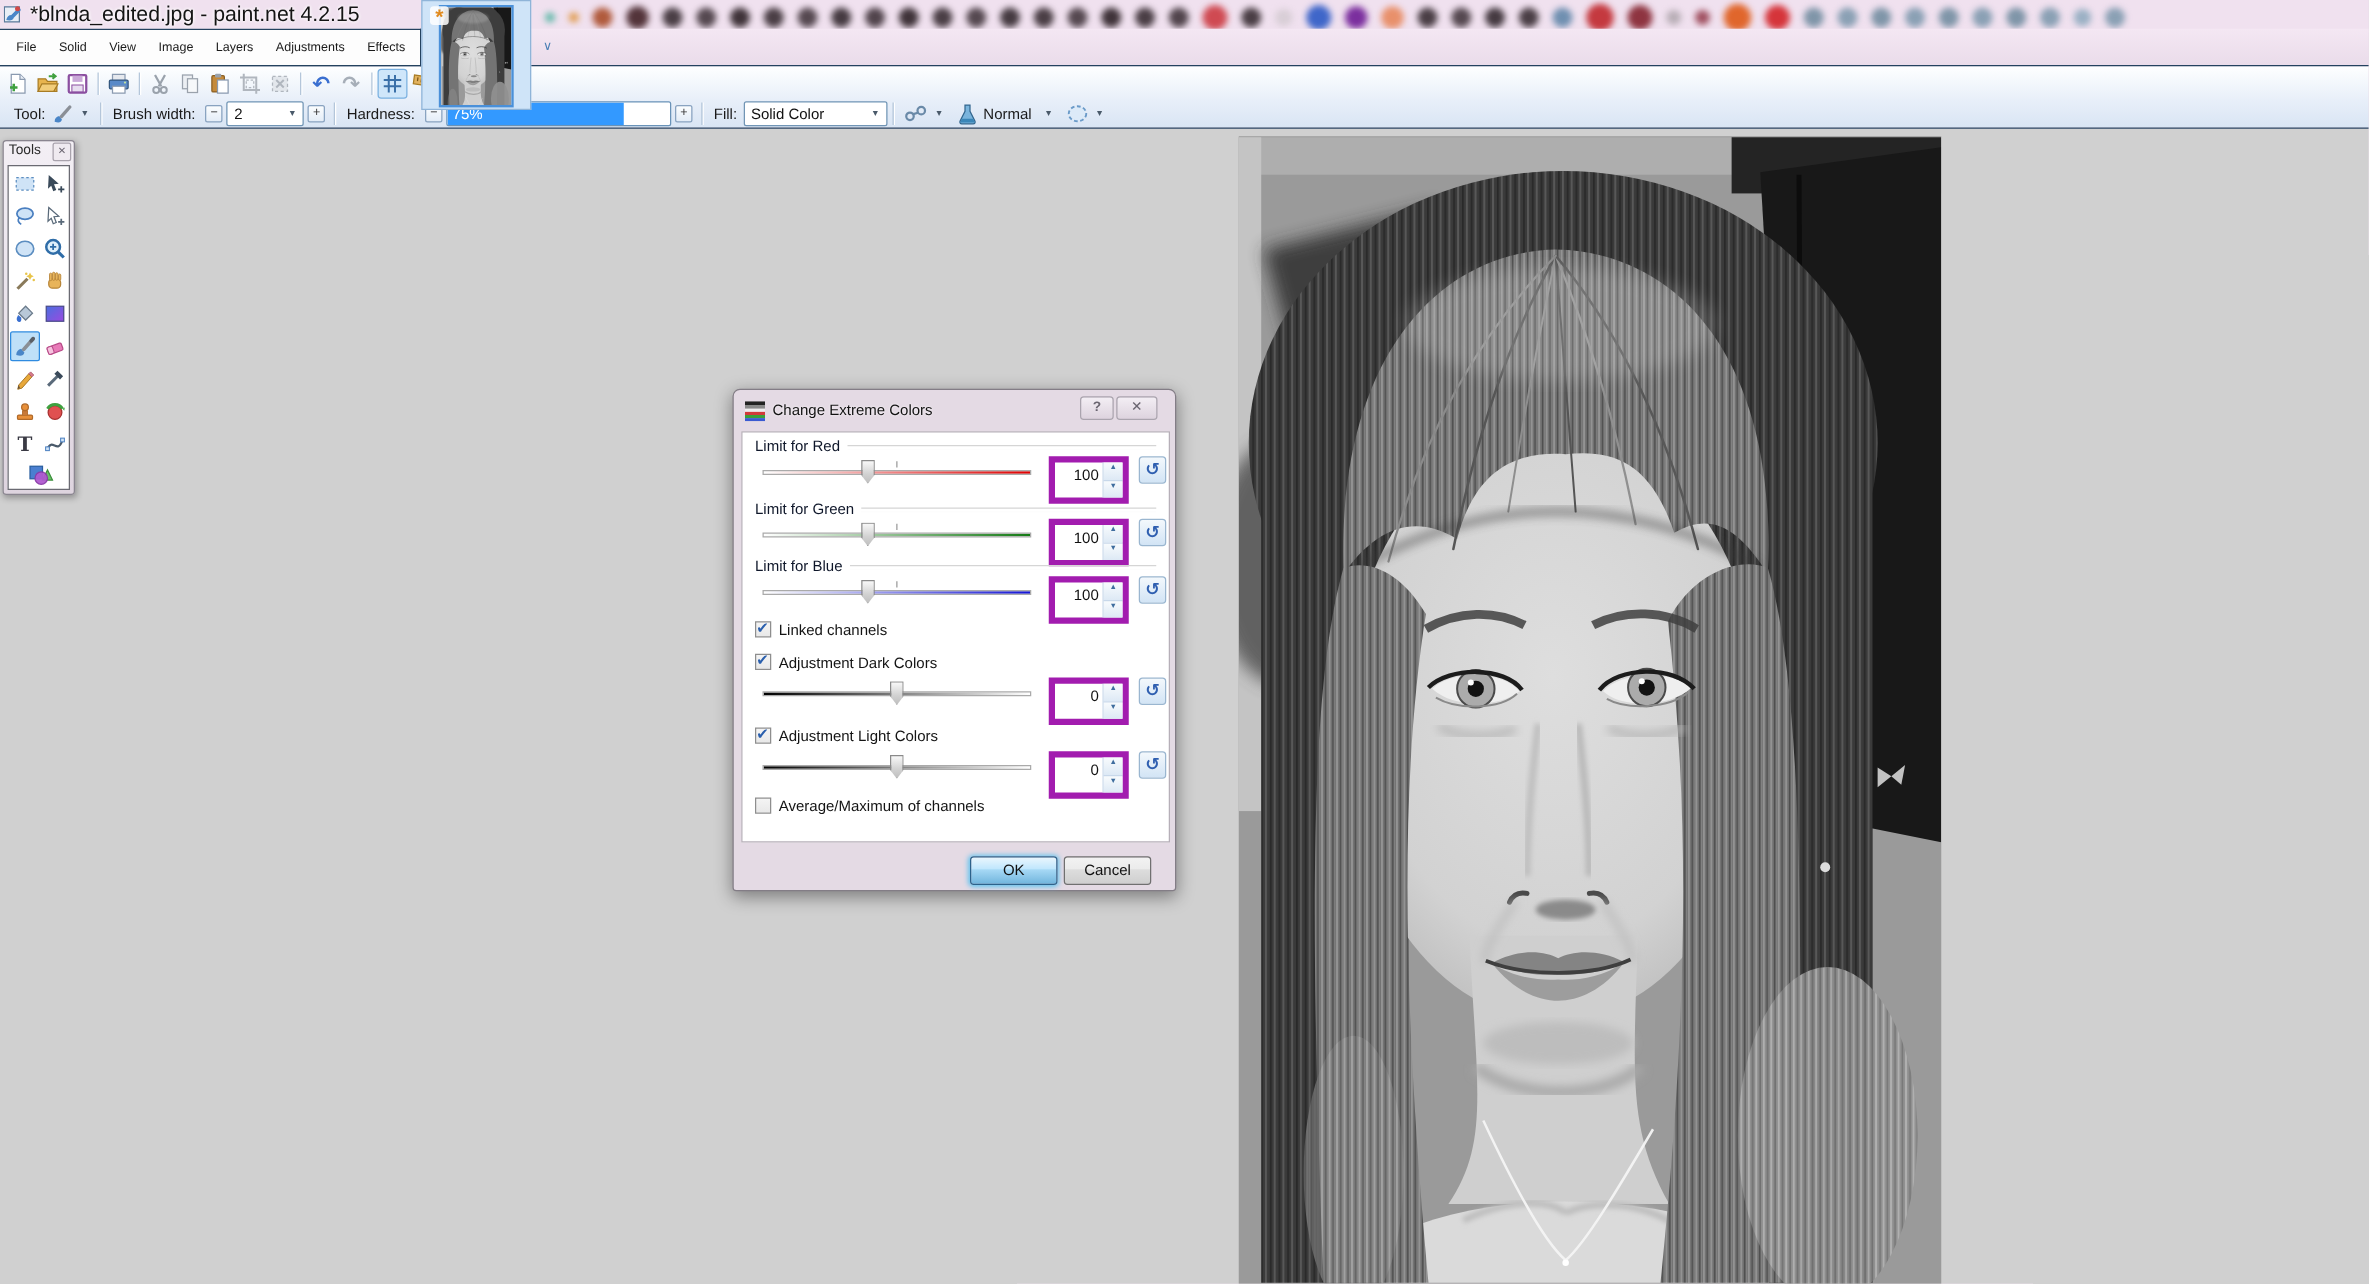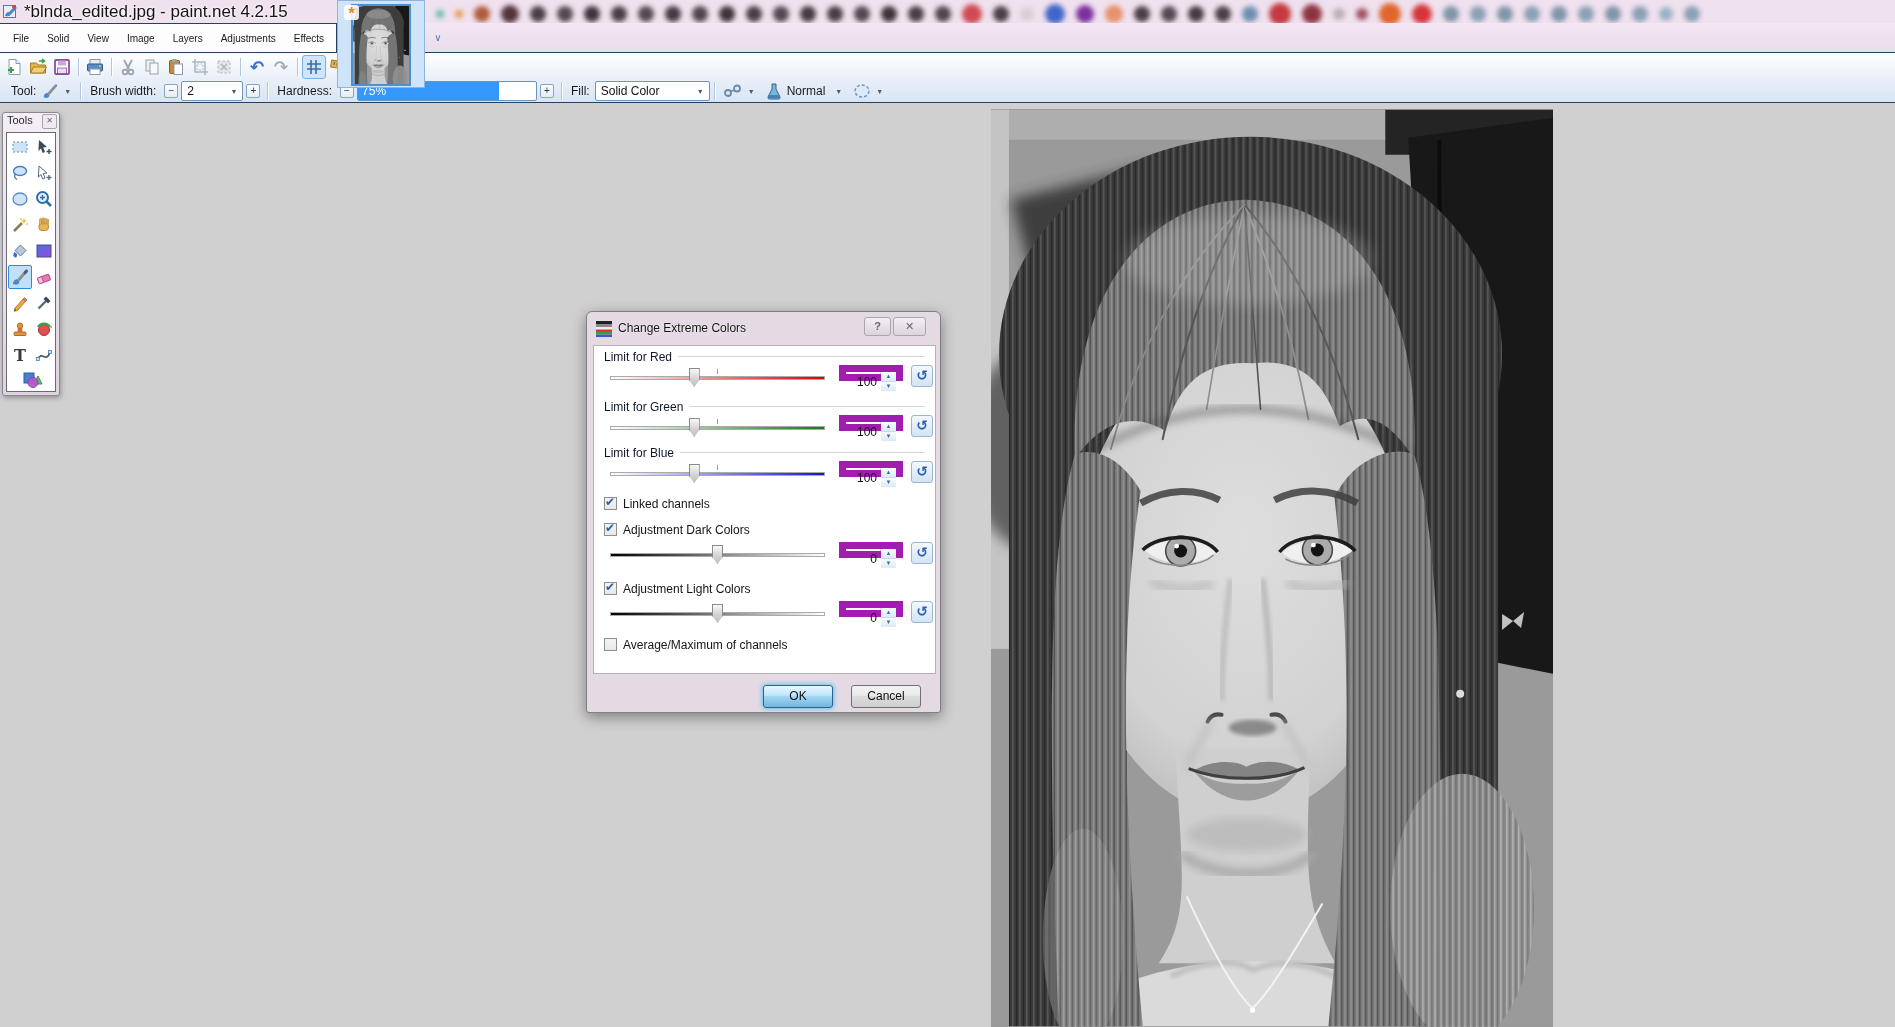--- a/index.html
+++ b/index.html
@@ -69,31 +69,31 @@
   #dlg-help{left:277px;width:27px;}
   #dlg-close{left:306px;width:33px;}
   #dlg-client{position:absolute;left:6px;top:33px;width:343px;height:329px;background:#fff;border:1px solid #b6afb8;box-sizing:border-box;}
 
   .grp-label{position:absolute;left:10px;font-size:12px;color:#0f172a;white-space:nowrap;background:#fff;padding-right:6px;z-index:2;}
   .grp-line{position:absolute;left:10px;right:10px;height:2px;border-top:1px solid #d5d5d5;border-bottom:1px solid #fdfdfd;z-index:1;}
   .slider{position:absolute;left:16px;width:215px;height:24px;}
   .track{position:absolute;left:0;top:10px;width:215px;height:4px;border:1px solid #aaa;box-sizing:border-box;}
   .tick{position:absolute;left:107px;top:3px;width:1px;height:5px;background:#9a9a9a;}
   .thumb{position:absolute;top:2px;width:11px;height:19px;background:linear-gradient(#f8f8f8,#d2d2d2 60%,#c0c0c0);border:1px solid #8a8a8a;box-sizing:border-box;clip-path:polygon(0 0,100% 0,100% 62%,50% 100%,0 62%);}
-  .numbox{position:absolute;left:245px;width:64px;height:16px;border:7px solid #a21caf;background:#fff;box-sizing:border-box;display:flex;}
+  .numbox{position:absolute;left:245px;width:64px;height:38px;border:5px solid #a21caf;background:#fff;box-sizing:border-box;display:flex;}
   .numbox .nval{flex:1;font-size:12px;color:#111;text-align:right;line-height:20px;padding-right:3px;}
   .spin{width:15px;display:flex;flex-direction:column;border-left:1px solid #c8d8ea;}
   .spin div{flex:1;font-size:6px;color:#3f6d9e;text-align:center;line-height:9px;background:linear-gradient(#f8fbfd,#dde9f5);}
   .spin div+div{border-top:1px solid #c8d8ea;}
   .reset-btn{position:absolute;left:317px;width:22px;height:22px;border:1px solid #9ab6d0;border-radius:3px;background:linear-gradient(#f3f8fc,#d2e4f5);box-sizing:border-box;text-align:center;font-size:14px;font-weight:bold;color:#2f5fb0;line-height:19px;}
   .cb{position:absolute;left:10px;width:13px;height:13px;border:1px solid #8e8e8e;background:linear-gradient(#f4f4f4,#e8e8e8);box-sizing:border-box;}
   .cb.checked::after{content:"✔";position:absolute;left:0px;top:-3px;font-size:12px;color:#2a5fad;}
   .cb-label{position:absolute;left:29px;font-size:12px;color:#141414;white-space:nowrap;}
   .dlg-btn{position:absolute;top:373px;width:70px;height:23px;font-size:12px;color:#111;text-align:center;line-height:21px;border-radius:3px;box-sizing:border-box;}
-  #ok-btn{left:176px;border:1px solid #2c628b;background:linear-gradient(#eaf6fd,#bee6fd 45%,#a7d9f5 46%,#71b5dd);box-shadow:0 0 4px 1px #63c3ee;}
+  #ok-btn{left:189px;border:1px solid #2c628b;background:linear-gradient(#eaf6fd,#bee6fd 45%,#a7d9f5 46%,#71b5dd);box-shadow:0 0 4px 1px #63c3ee;}
   #cancel-btn{left:264px;border:1px solid #707070;background:linear-gradient(#f2f2f2,#ebebeb 45%,#dddddd 46%,#cfcfcf);}
 </style>
 </head>
 <body>
 
 <div id="work-area" class="abs"></div>
 
 <div id="portrait-wrap" class="abs">
 <svg width="562" height="918" viewBox="0 0 563 918">
   <defs>

